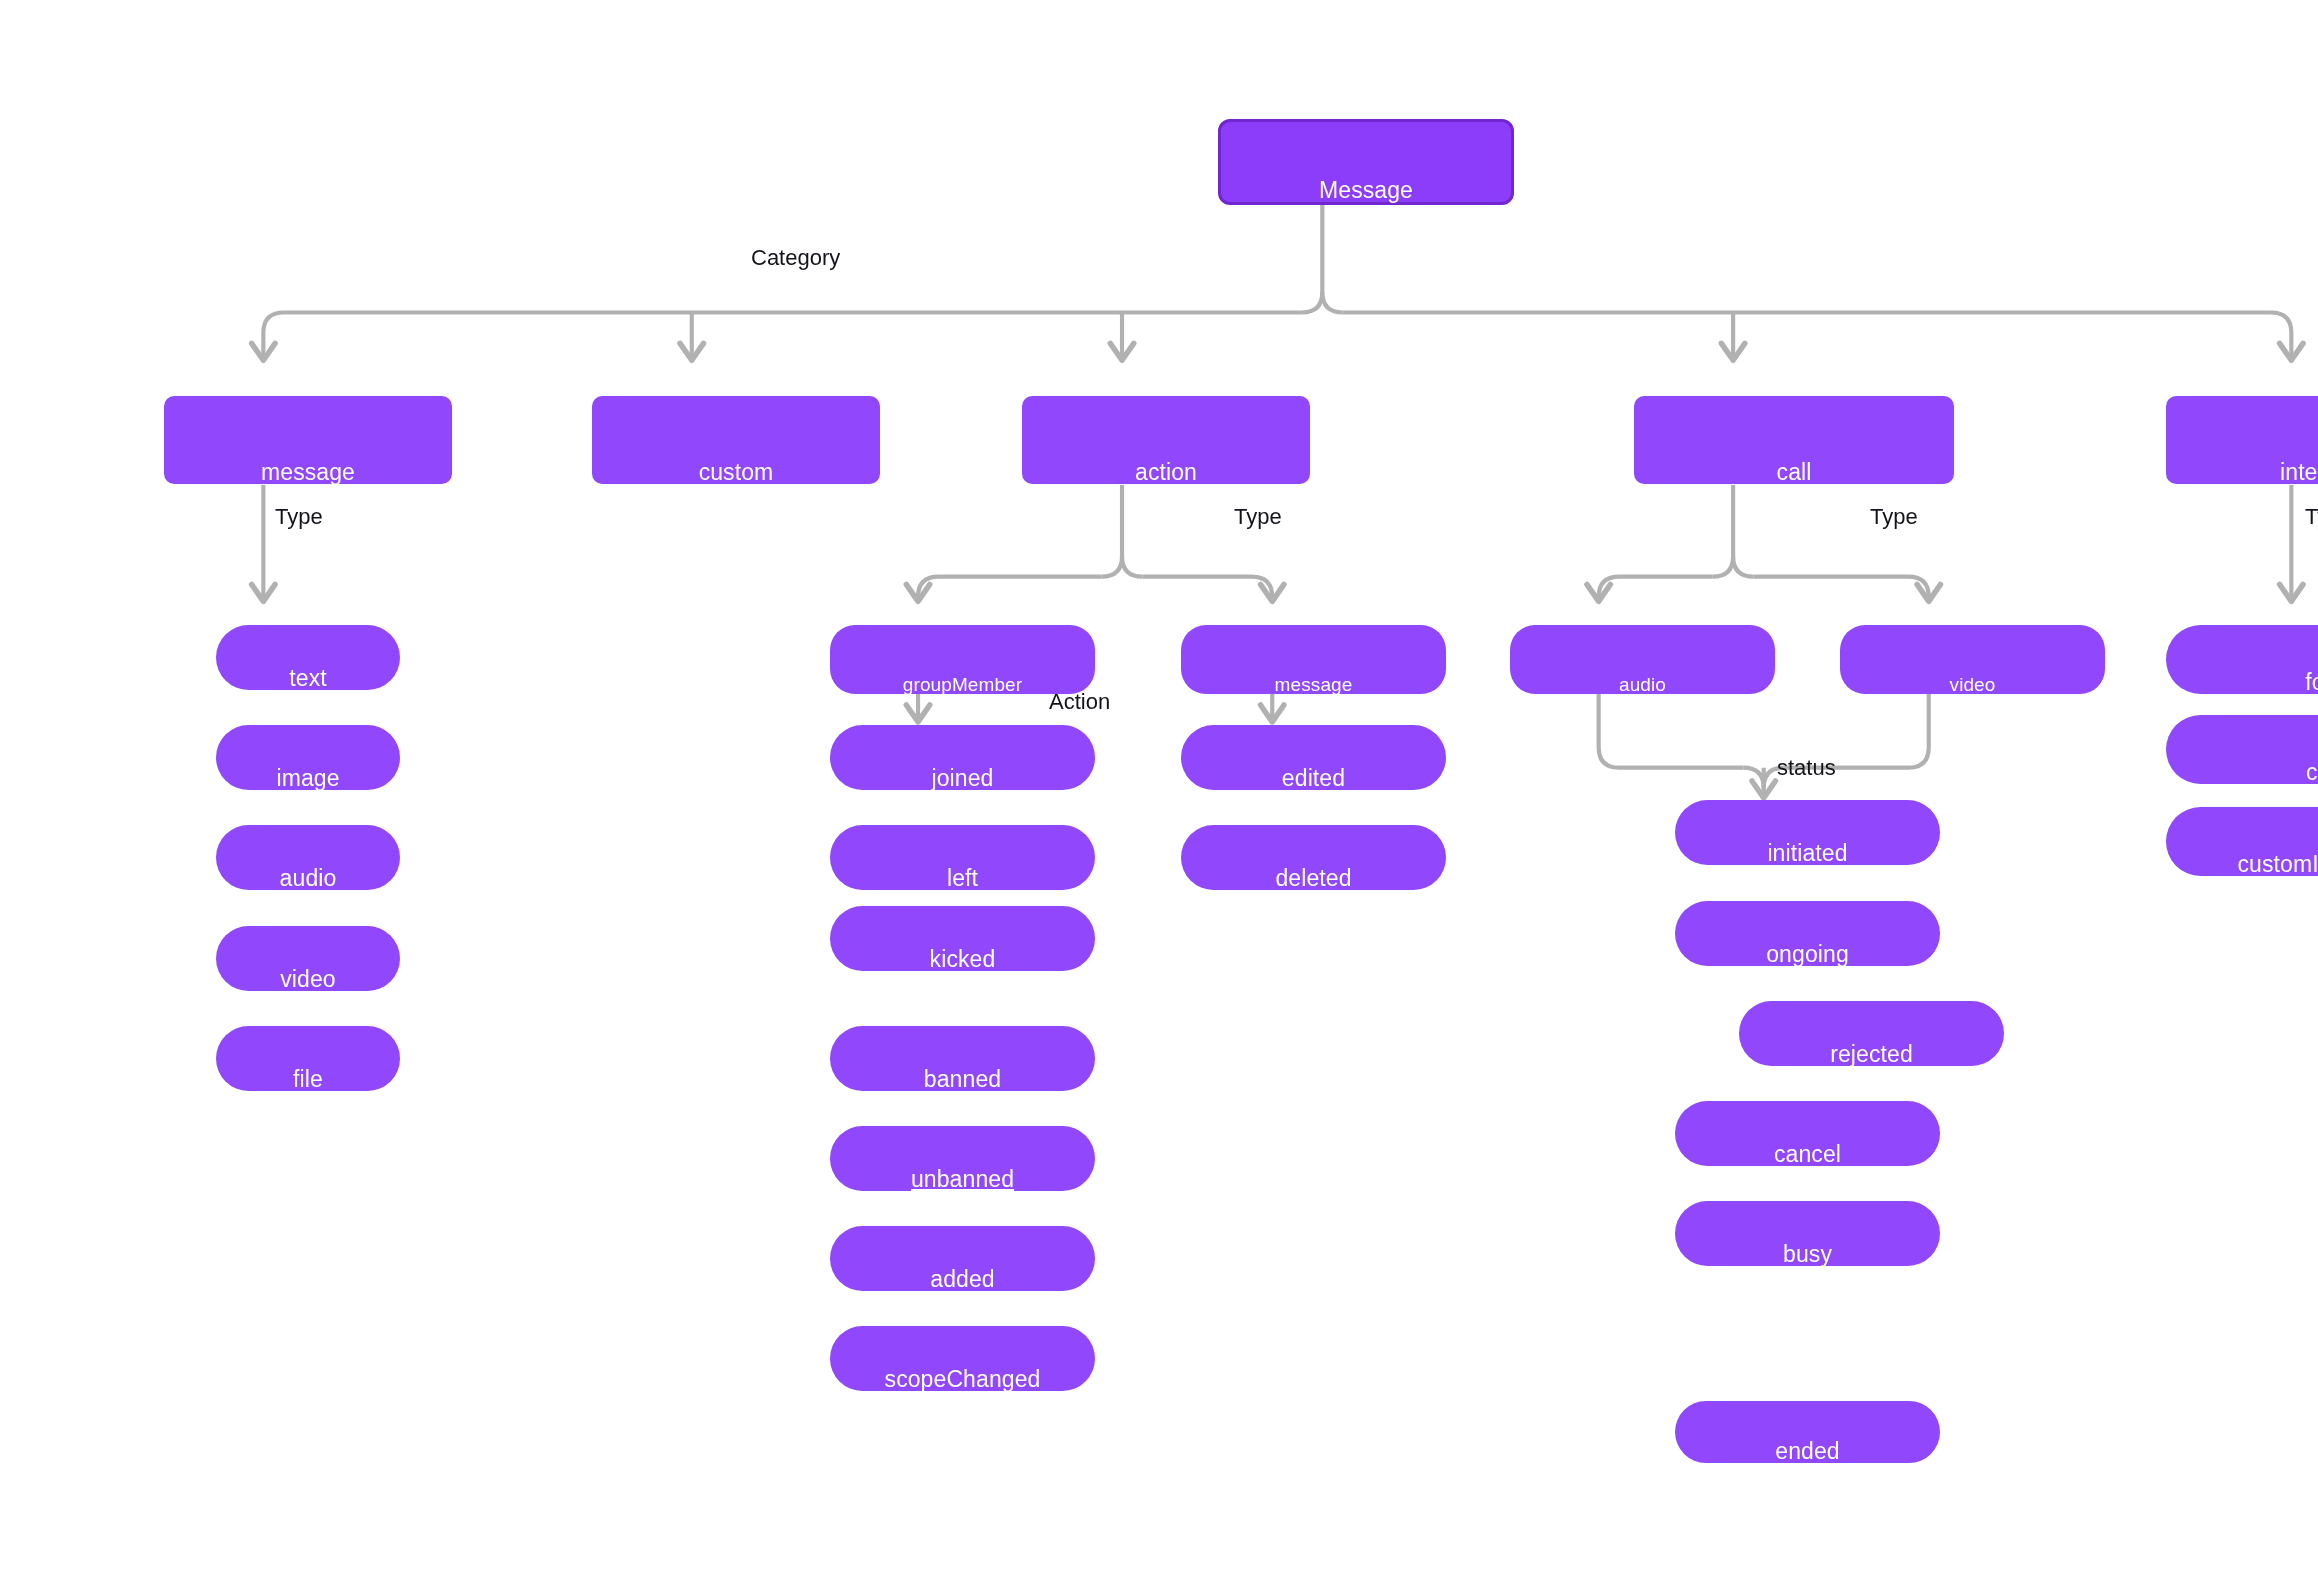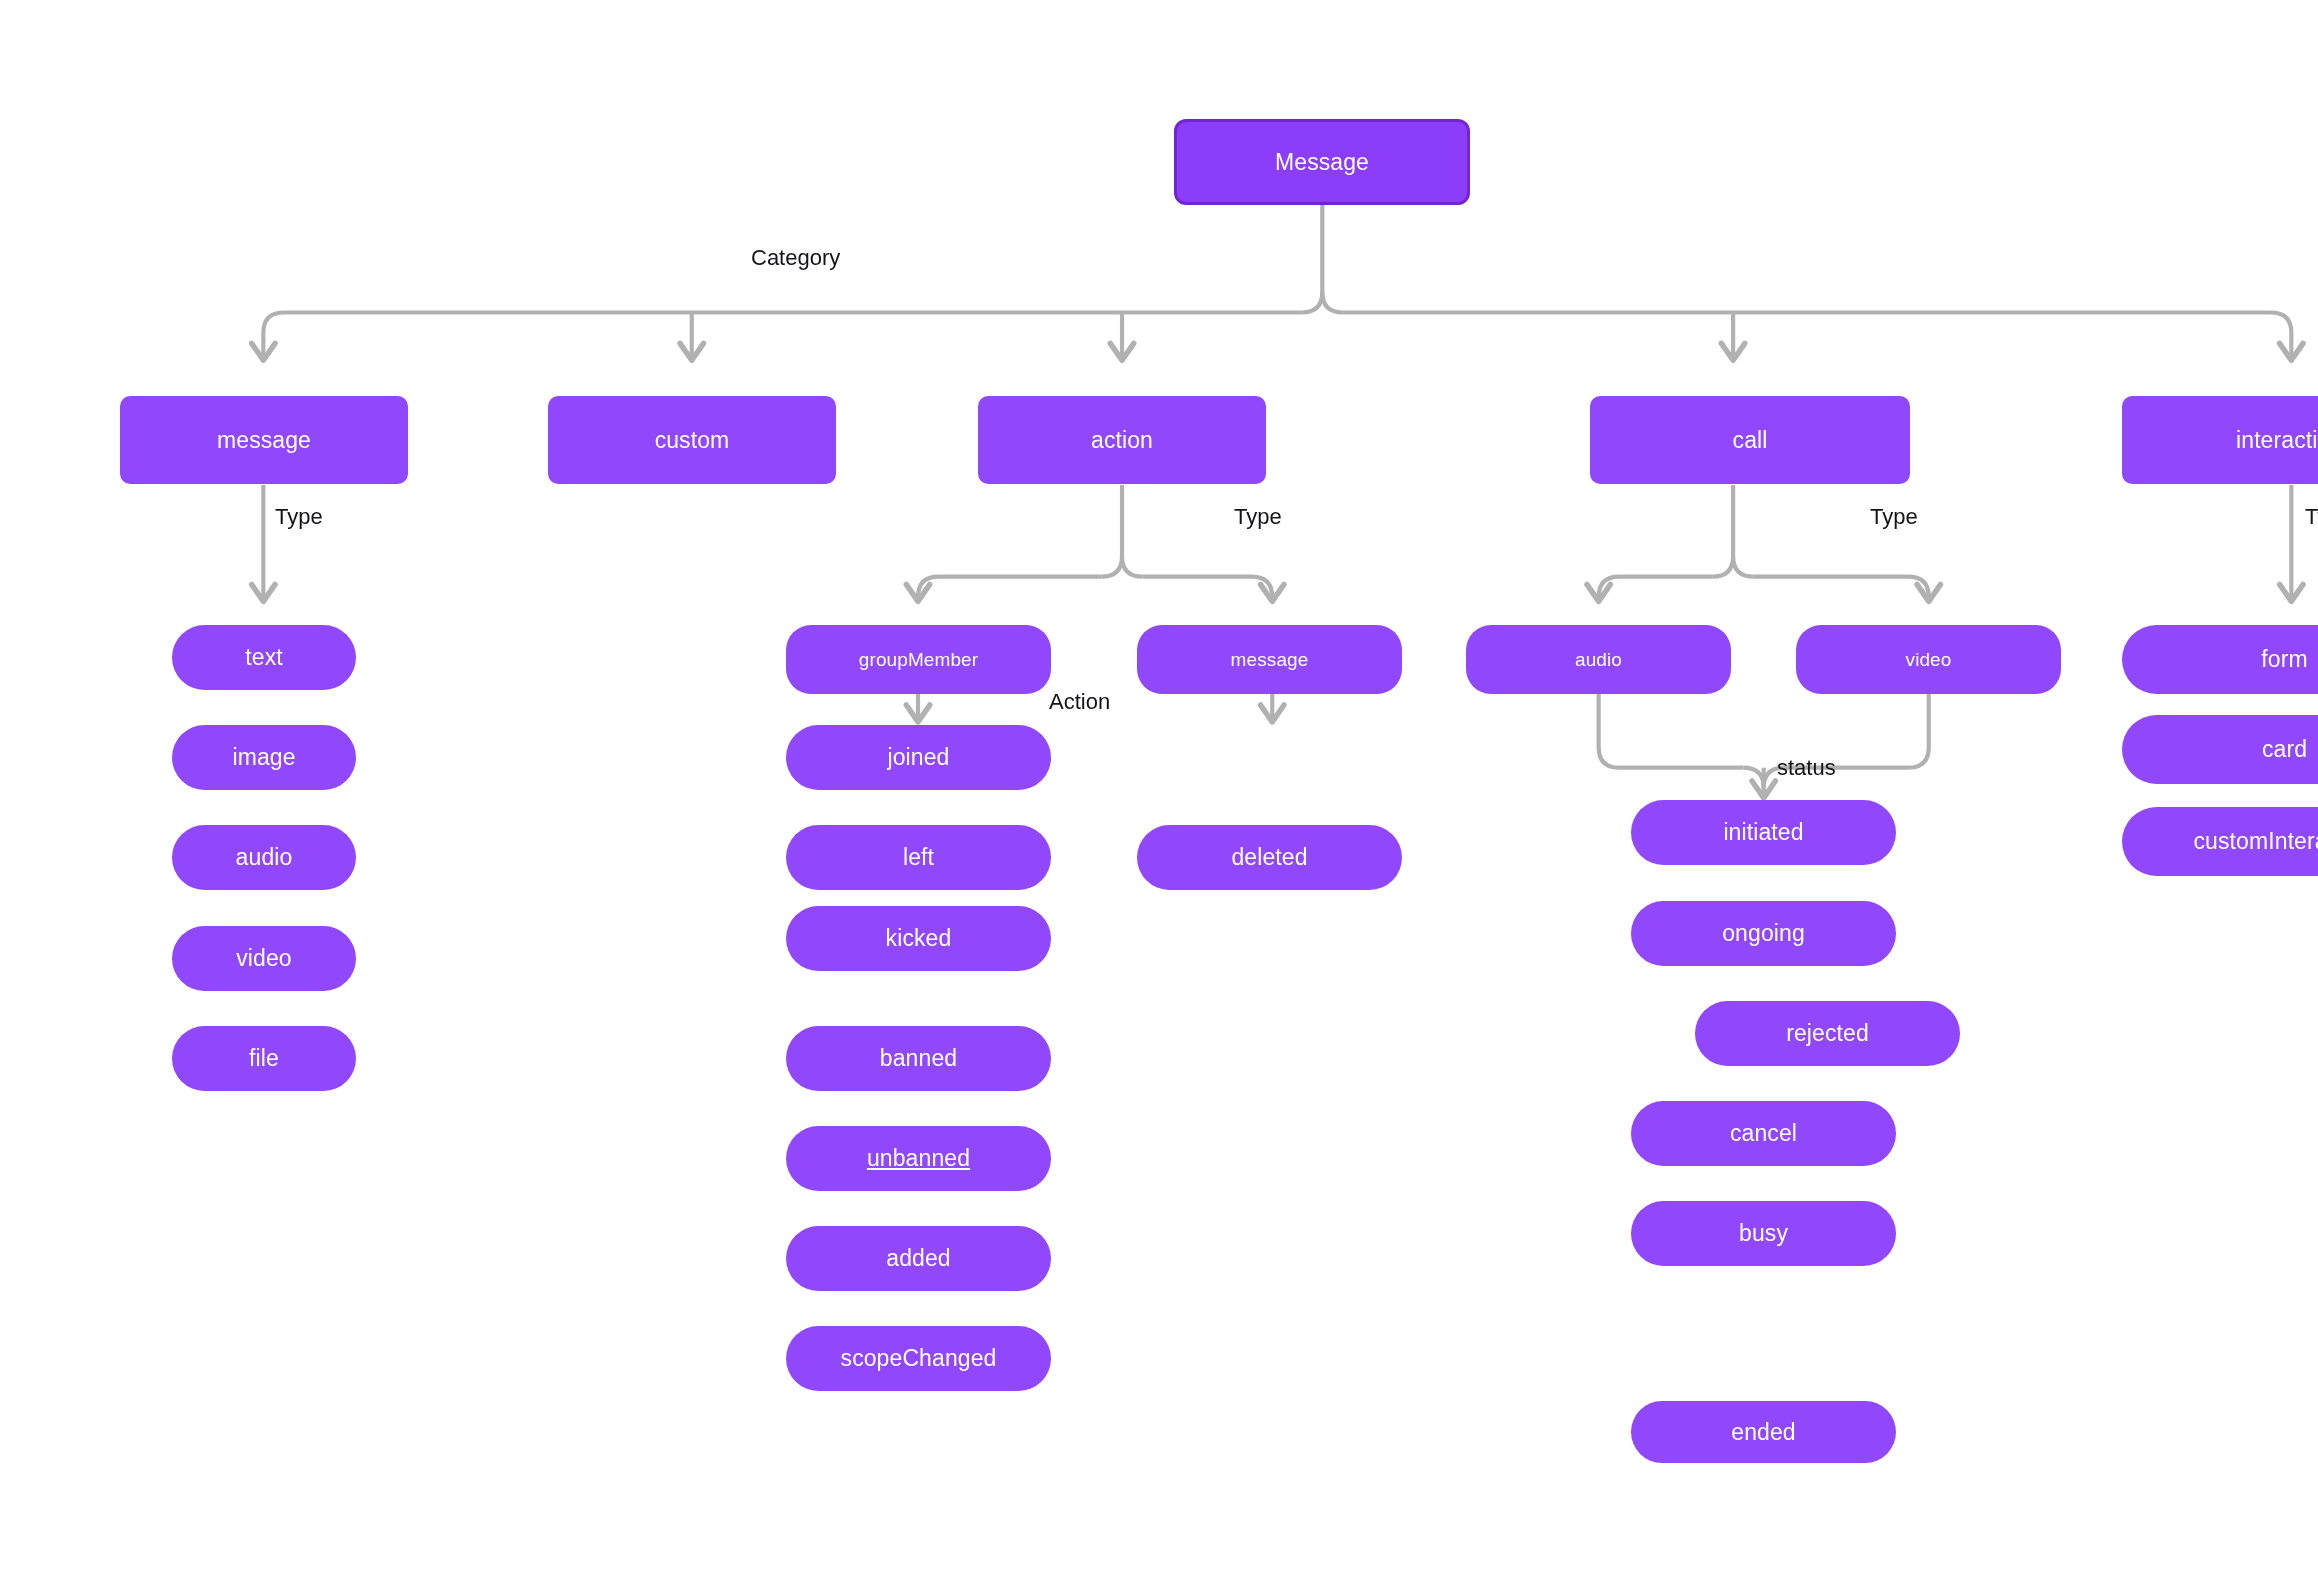--- a/index.html
+++ b/index.html
@@ -22,28 +22,29 @@
     left: 0;
     top: 0;
     width: 2538px;
     height: 1579px;
     pointer-events: none;
   }
   .node {
     position: absolute;
     box-sizing: border-box;
     display: flex;
-    align-items: center;
+    align-items: flex-end;
     justify-content: center;
     color: #ffffff;
     background: #9147fb;
     text-align: center;
     white-space: nowrap;
     line-height: 1;
     letter-spacing: 0.1px;
+    margin-left: 44px;
   }
   .node.root {
     background: #8b3df9;
     border: 3.2px solid #7226cf;
     border-radius: 12px;
     font-size: 23px;
   }
   .node.cat {
     border-radius: 10.2px;
     font-size: 23px;
@@ -184,20 +185,23 @@
   <div class="node leaf" style="left:786px; top:1126px; width:265px; height:65px;text-decoration:underline;">
     <span>unbanned</span>
   </div>
   <div class="node leaf" style="left:786px; top:1226px; width:265px; height:65px;">
     <span>added</span>
   </div>
   <div class="node leaf" style="left:786px; top:1326px; width:265px; height:65px;">
     <span>scopeChanged</span>
   </div>
 
+  <div class="node leaf" style="left:1137px; top:725px; width:265px; height:65px;">
+    <span>edited</span>
+  </div>
   <div class="node leaf" style="left:1137px; top:825px; width:265px; height:65px;">
     <span>deleted</span>
   </div>
 
   <div class="node mid" style="left:1466px; top:625px; width:265px; height:69px;">
     <span>audio</span>
   </div>
   <div class="node mid" style="left:1796px; top:625px; width:265px; height:69px;">
     <span>video</span>
   </div>

